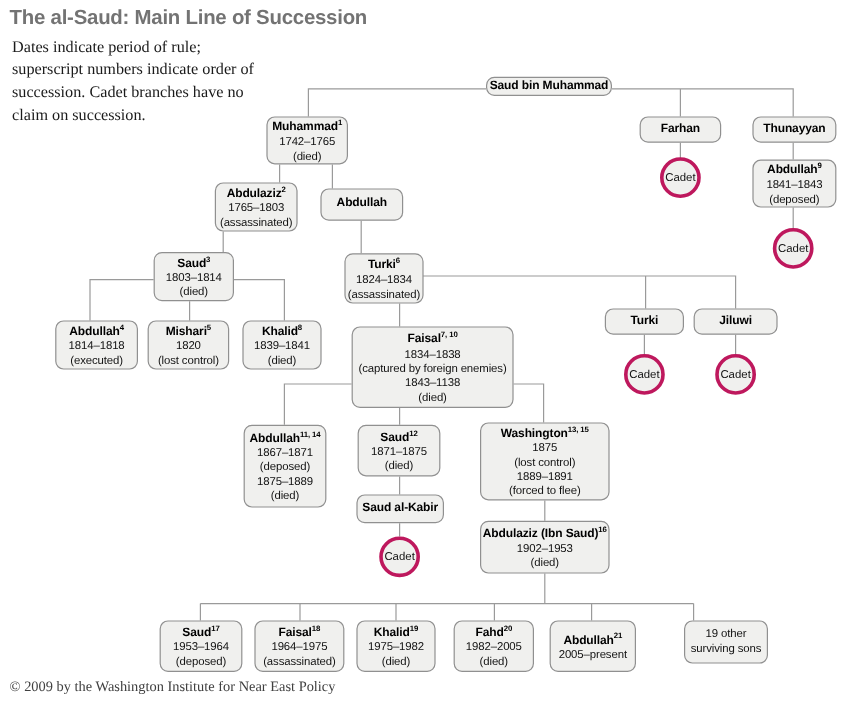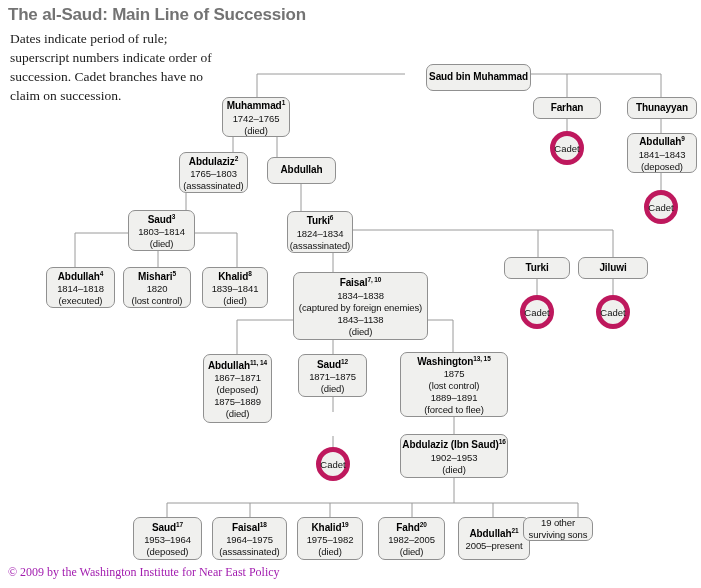--- a/index.html
+++ b/index.html
@@ -3,30 +3,30 @@
 <meta charset="utf-8">
 <style>
   html,body{margin:0;padding:0;background:#fff;}
   .canvas{position:relative;width:701px;height:588px;background:#ffffff;overflow:hidden;
           font-family:"Liberation Sans",sans-serif;}
   .title{position:absolute;left:8px;top:5px;font-size:17px;font-weight:bold;color:#737373;
          letter-spacing:-0.2px;}
   .note{position:absolute;left:10px;top:29px;width:260px;
         font-family:"Liberation Serif",serif;font-size:13.5px;color:#1a1a1a;line-height:1.42;}
   .copyright{position:absolute;left:8px;top:565px;font-family:"Liberation Serif",serif;
-             font-size:12px;color:#a21caf;}
+             font-size:12px;color:#404040;}
   svg.connectors{position:absolute;left:0;top:0;}
   .node{position:absolute;background:#f0f0ee;border:1px solid #909090;border-radius:7px;
         display:flex;flex-direction:column;justify-content:center;align-items:center;
         text-align:center;box-sizing:border-box;padding:1px 0;}
   .nm{font-size:10px;font-weight:bold;color:#000;letter-spacing:-0.1px;line-height:12.5px;
       white-space:nowrap;}
   .nm sup{font-size:6.5px;font-weight:bold;}
   .dt{font-size:9.5px;color:#111;letter-spacing:-0.1px;line-height:12px;white-space:nowrap;}
-  .cadet{position:absolute;width:34px;height:34px;border:5px solid #be185d;border-radius:50%;
+  .cadet{position:absolute;width:34px;height:34px;border:3px solid #be185d;border-radius:50%;
          background:#f0f0ee;display:flex;align-items:center;justify-content:center;
          font-size:9.5px;color:#111;box-sizing:border-box;}
 </style>
 </head>
 <body>
 
 <div class="canvas">
 
   <div class="title">The al-Saud: Main Line of Succession</div>
   <div class="note">
@@ -65,21 +65,21 @@
       M454 478 V503
       M167 503 H578
       M167 503 V517
       M250 503 V517
       M330 503 V517
       M412 503 V517
       M493 503 V517
       M578 503 V517"></path>
   </svg>
 
-  <div class="node" style="left:426px;top:64px;width:105px;height:27px">
+  <div class="node" style="left:405px;top:64px;width:105px;height:16px">
     <div class="nm"><span>Saud bin Muhammad</span></div>
   </div>
 
   <div class="node" style="left:222px;top:97px;width:68px;height:40px">
     <div class="nm"><span>Muhammad</span><sup>1</sup></div>
     <div class="dt">1742–1765</div>
     <div class="dt">(died)</div>
   </div>
   <div class="node" style="left:533px;top:97px;width:68px;height:22px">
     <div class="nm"><span>Farhan</span></div>
@@ -171,20 +171,23 @@
     <div class="dt">(died)</div>
   </div>
   <div class="node" style="left:400px;top:352px;width:108px;height:65px">
     <div class="nm"><span>Washington</span><sup>13, 15</sup></div>
     <div class="dt">1875</div>
     <div class="dt">(lost control)</div>
     <div class="dt">1889–1891</div>
     <div class="dt">(forced to flee)</div>
   </div>
 
+  <div class="node" style="left:297px;top:412px;width:73px;height:24px">
+    <div class="nm"><span>Saud al-Kabir</span></div>
+  </div>
   <div class="cadet" style="left:316px;top:447px">
       <span>Cadet</span>
     </div>
 
   <div class="node" style="left:400px;top:434px;width:108px;height:44px">
     <div class="nm"><span>Abdulaziz (Ibn Saud)</span><sup>16</sup></div>
     <div class="dt">1902–1953</div>
     <div class="dt">(died)</div>
   </div>
 
@@ -205,19 +208,19 @@
   </div>
   <div class="node" style="left:378px;top:517px;width:67px;height:43px">
     <div class="nm"><span>Fahd</span><sup>20</sup></div>
     <div class="dt">1982–2005</div>
     <div class="dt">(died)</div>
   </div>
   <div class="node" style="left:458px;top:517px;width:72px;height:43px">
     <div class="nm"><span>Abdullah</span><sup>21</sup></div>
     <div class="dt">2005–present</div>
   </div>
-  <div class="node" style="left:523px;top:517px;width:70px;height:24px">
+  <div class="node" style="left:570px;top:517px;width:70px;height:36px">
     <div class="dt">19 other</div>
     <div class="dt">surviving sons</div>
   </div>
 
   <div class="copyright">© 2009 by the Washington Institute for Near East Policy</div>
 </div>
 
 </body></html>

